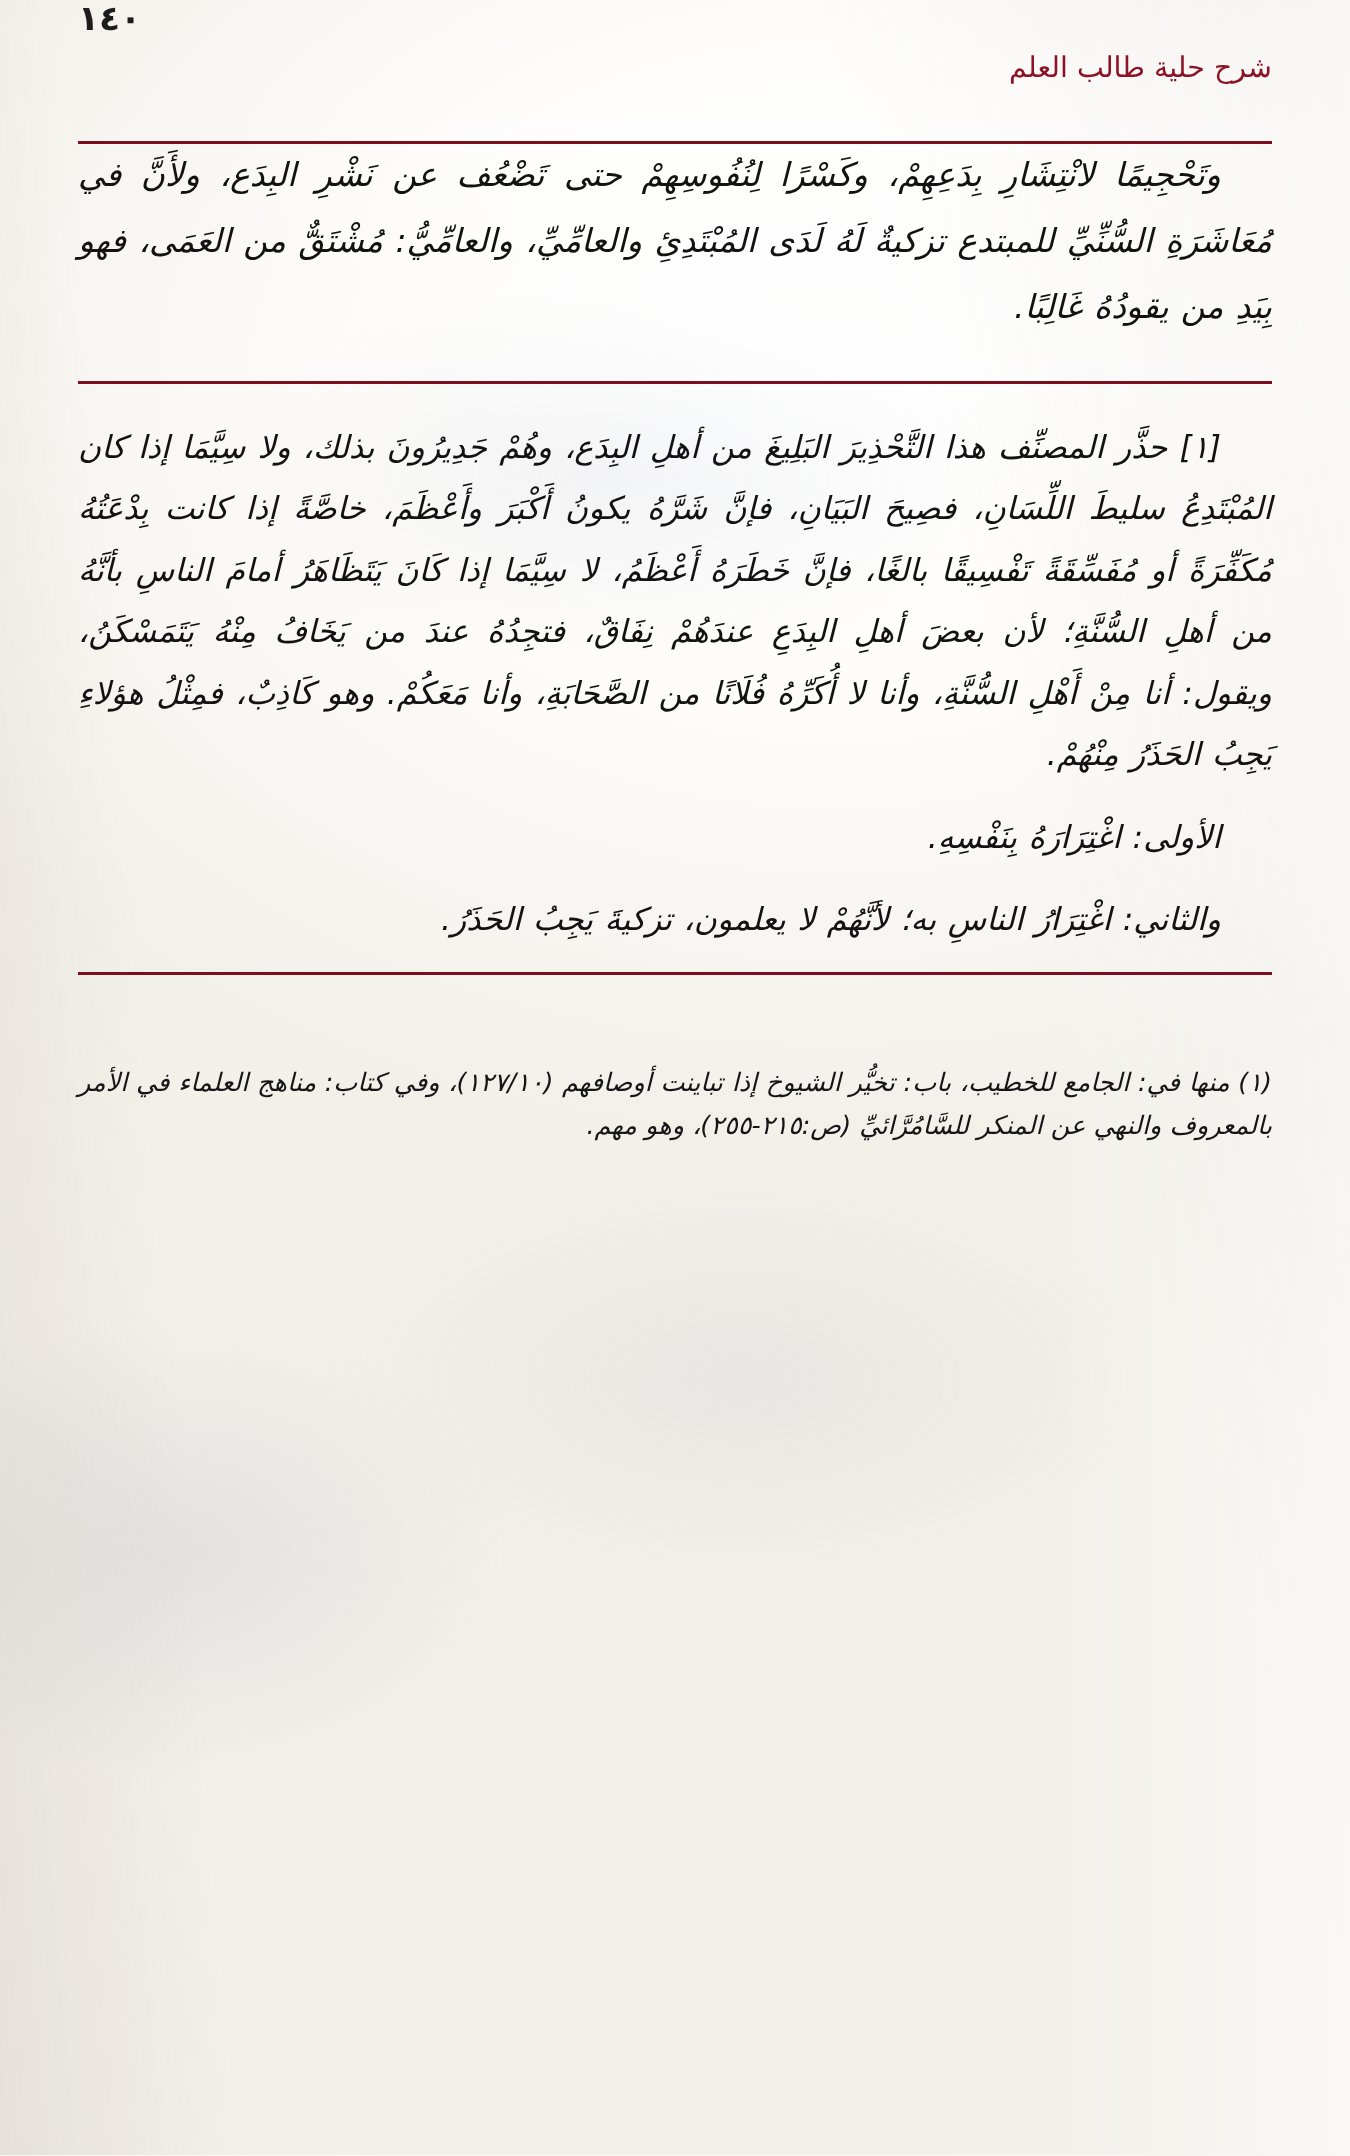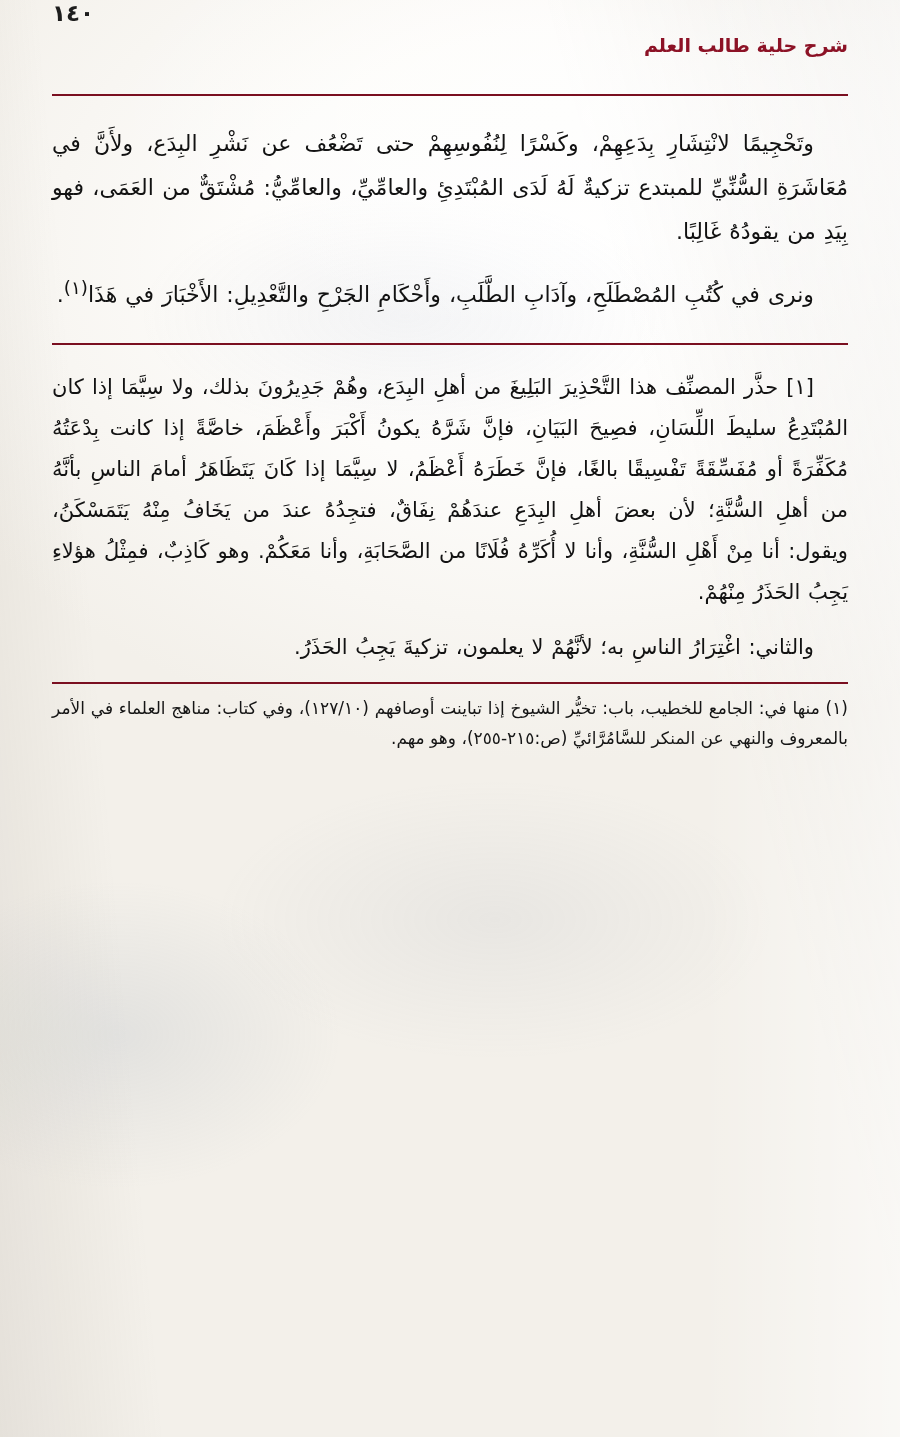--- a/index.html
+++ b/index.html
@@ -56,21 +56,21 @@
     position: relative;
     height: 96px;
     display: flex;
     align-items: flex-start;
     justify-content: space-between;
   }
   .book-title {
     margin-top: 34px;
     font-family: "DejaVu Sans", "Liberation Sans", sans-serif;
     font-size: 19px;
-    font-weight: bold;
+    font-weight: normal;
     color: #8c1226;
     letter-spacing: 0;
     white-space: nowrap;
   }
   .page-number {
     font-size: 23px;
     font-weight: bold;
     color: #1d1d1d;
     letter-spacing: 1px;
   }
@@ -78,21 +78,21 @@
     position: absolute;
     left: 0;
     right: 0;
     bottom: 0;
     height: 2px;
     background: #7a0f20;
   }
 
   
   .main {
-    padding-top: 26px;
+    font-style: italic;
   }
   p.t {
     margin: 0 0 16px 0;
     font-family: "DejaVu Sans", "Liberation Sans", sans-serif;
     font-size: 22px;
     line-height: 2.0;
     color: #121212;
     text-align: justify;
     text-align-last: right;
     word-spacing: 1px;
@@ -113,20 +113,21 @@
   }
 
   
   .footnote-rule {
     height: 2px;
     background: #7a0f20;
     margin-top: 12px;
   }
   .footnotes {
     padding-top: 10px;
+    margin-top: 48px;
   }
   .footnotes p {
     margin: 0 0 4px 0;
     font-size: 17px;
     line-height: 1.75;
     color: #151515;
     text-align: justify;
     text-align-last: right;
   }
 </style>
@@ -139,27 +140,27 @@
     <div class="header">
       <div class="book-title">شرح حلية طالب العلم</div>
       <div class="page-number">١٤٠</div>
       <div class="header-rule"></div>
     </div>
 
     <div class="main">
 
       <div>
         <p class="t indent">وتَحْجِيمًا لانْتِشَارِ بِدَعِهِمْ، وكَسْرًا لِنُفُوسِهِمْ حتى تَضْعُف عن نَشْرِ البِدَع، ولأَنَّ في مُعَاشَرَةِ السُّنِّيِّ للمبتدع تزكيةٌ لَهُ لَدَى المُبْتَدِئِ والعامِّيِّ، والعامِّيُّ: مُشْتَقٌّ من العَمَى، فهو بِيَدِ من يقودُهُ غَالِبًا.</p>
-        <p class="t indent">ونرى في كُتُبِ المُصْطَلَحِ، وآدَابِ الطَّلَبِ، وأَحْكَامِ الجَرْحِ والتَّعْدِيلِ: الأَخْبَارَ في هَذَا<sup>(١)</sup>.</p>
       </div>
 
       <div class="sep"></div>
 
       <div class="commentary">
         <p class="t indent">[١] حذَّر المصنِّف هذا التَّحْذِيرَ البَلِيغَ من أهلِ البِدَع، وهُمْ جَدِيرُونَ بذلك، ولا سِيَّمَا إذا كان المُبْتَدِعُ سليطَ اللِّسَانِ، فصِيحَ البَيَانِ، فإنَّ شَرَّهُ يكونُ أَكْبَرَ وأَعْظَمَ، خاصَّةً إذا كانت بِدْعَتُهُ مُكَفِّرَةً أو مُفَسِّقَةً تَفْسِيقًا بالغًا، فإنَّ خَطَرَهُ أَعْظَمُ، لا سِيَّمَا إذا كَانَ يَتَظَاهَرُ أمامَ الناسِ بأنَّهُ من أهلِ السُّنَّةِ؛ لأن بعضَ أهلِ البِدَعِ عندَهُمْ نِفَاقٌ، فتجِدُهُ عندَ من يَخَافُ مِنْهُ يَتَمَسْكَنُ، ويقول: أنا مِنْ أَهْلِ السُّنَّةِ، وأنا لا أُكَرِّهُ فُلَانًا من الصَّحَابَةِ، وأنا مَعَكُمْ. وهو كَاذِبٌ، فمِثْلُ هؤلاءِ يَجِبُ الحَذَرُ مِنْهُمْ.</p>
+        <p class="t indent">الأولى: اغْتِرَارَهُ بِنَفْسِهِ.</p>
         <p class="t indent">والثاني: اغْتِرَارُ الناسِ به؛ لأنَّهُمْ لا يعلمون، تزكيةَ يَجِبُ الحَذَرُ.</p>
       </div>
 
       <div class="footnote-rule"></div>
       <div class="footnotes">
         <p>(١) منها في: الجامع للخطيب، باب: تخيُّر الشيوخ إذا تباينت أوصافهم (١٢٧/١٠)، وفي كتاب: مناهج العلماء في الأمر بالمعروف والنهي عن المنكر للسَّامُرَّائيِّ (ص:٢١٥-٢٥٥)، وهو مهم.</p>
       </div>
 
     </div>
   </div>

